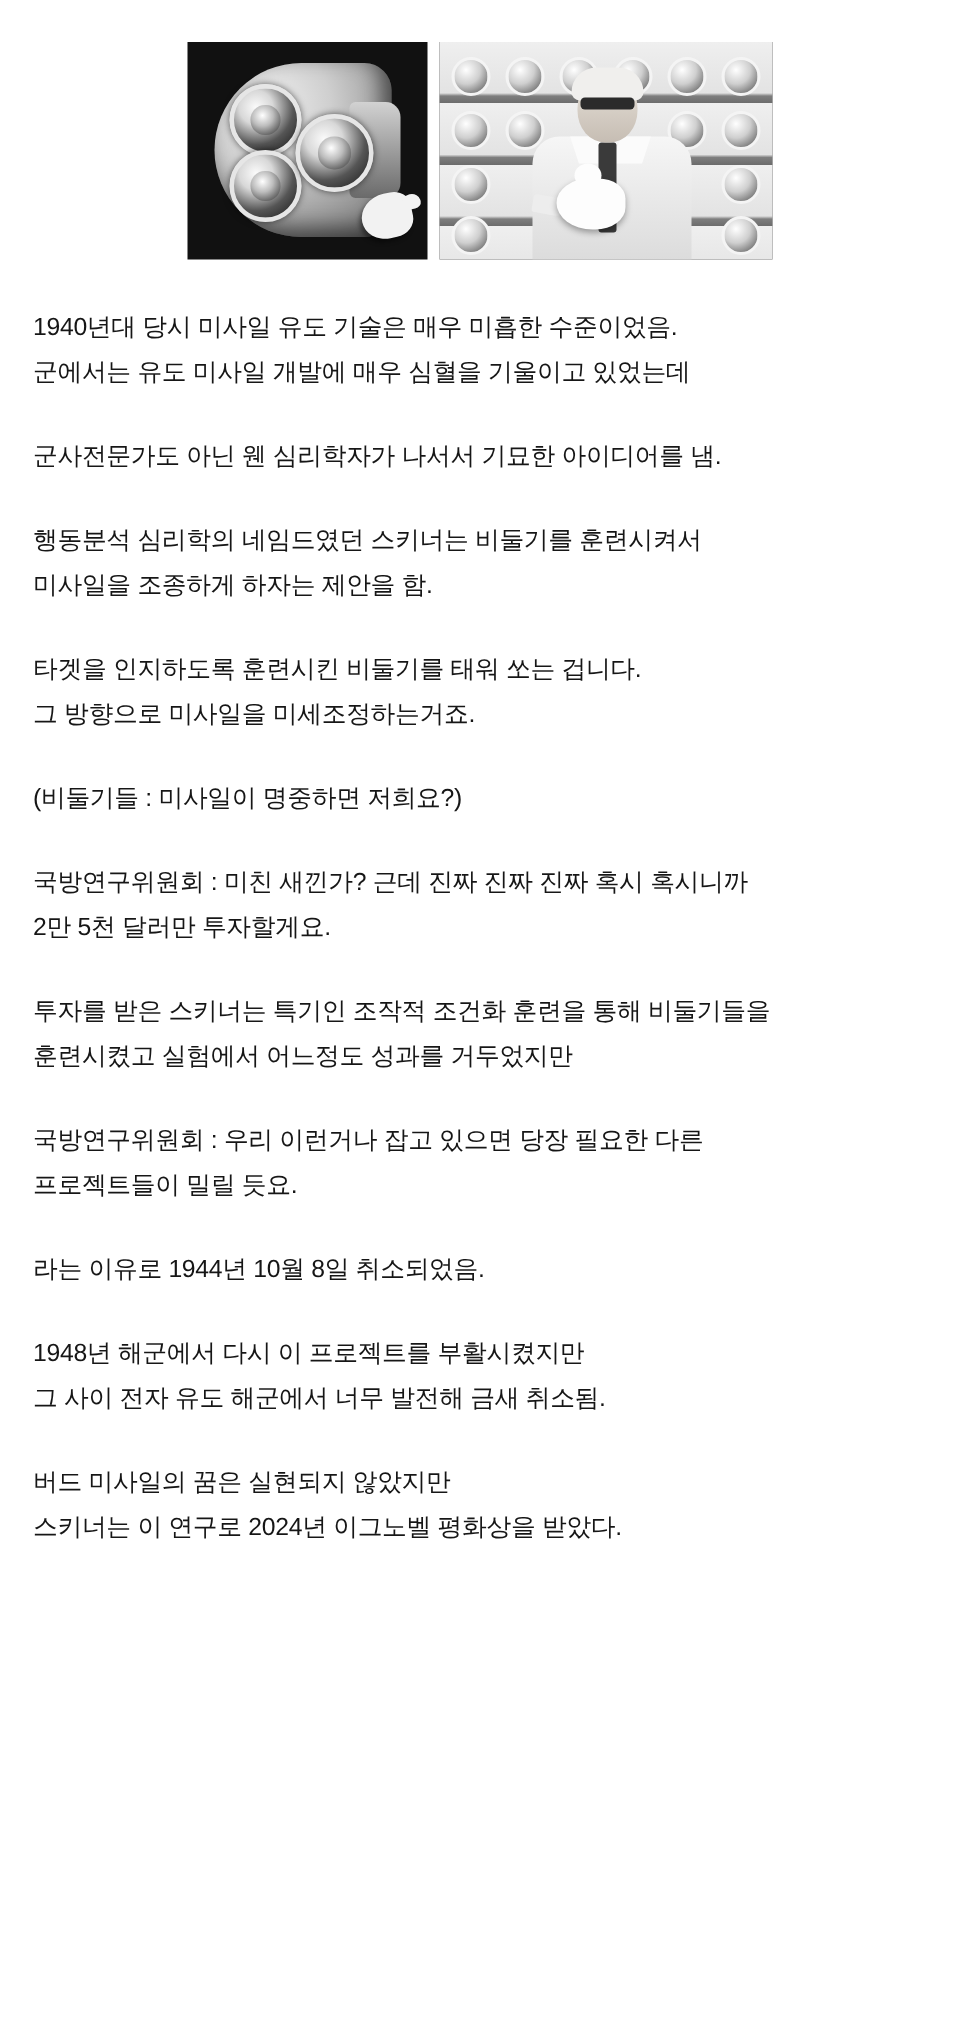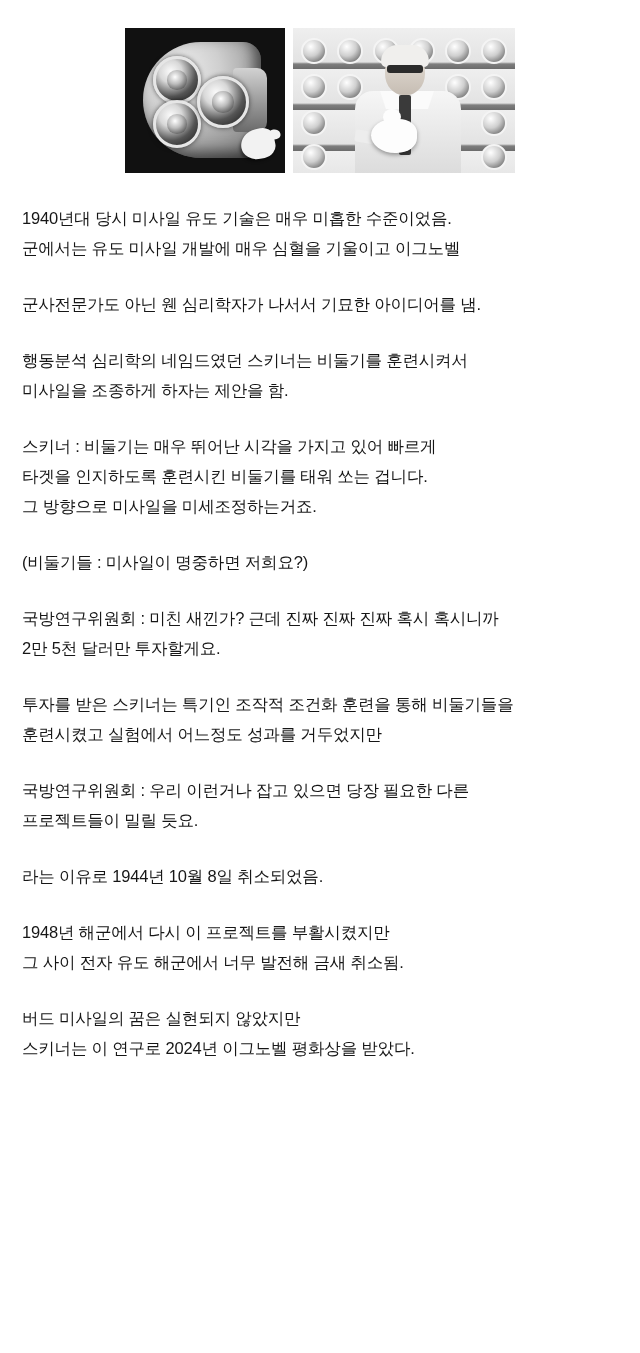--- a/index.html
+++ b/index.html
@@ -290,34 +290,33 @@
         <div class="pigeon-head"></div>
       </div>
     </div>
 
   </div>
 
   <div class="body-text">
 
     <div class="para">
       <div class="line">1940년대 당시 미사일 유도 기술은 매우 미흡한 수준이었음.</div>
-      <div class="line">군에서는 유도 미사일 개발에 매우 심혈을 기울이고 이그노벨</div>
+      <div class="line">군에서는 유도 미사일 개발에 매우 심혈을 기울이고 있었는데</div>
     </div>
 
     <div class="para">
       <div class="line">군사전문가도 아닌 웬 심리학자가 나서서 기묘한 아이디어를 냄.</div>
     </div>
 
     <div class="para">
       <div class="line">행동분석 심리학의 네임드였던 스키너는 비둘기를 훈련시켜서</div>
       <div class="line">미사일을 조종하게 하자는 제안을 함.</div>
     </div>
 
     <div class="para">
-      <div class="line">스키너 : 비둘기는 매우 뛰어난 시각을 가지고 있어 빠르게</div>
       <div class="line">타겟을 인지하도록 훈련시킨 비둘기를 태워 쏘는 겁니다.</div>
       <div class="line">그 방향으로 미사일을 미세조정하는거죠.</div>
     </div>
 
     <div class="para">
       <div class="line">(비둘기들 : 미사일이 명중하면 저희요?)</div>
     </div>
 
     <div class="para">
       <div class="line">국방연구위원회 : 미친 새낀가? 근데 진짜 진짜 진짜 혹시 혹시니까</div>

